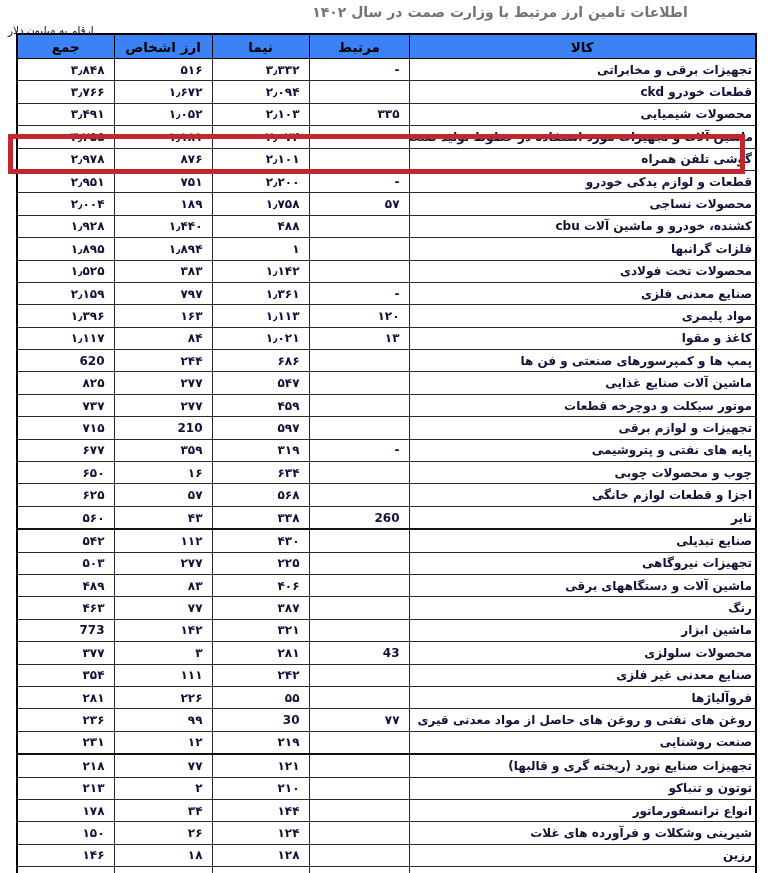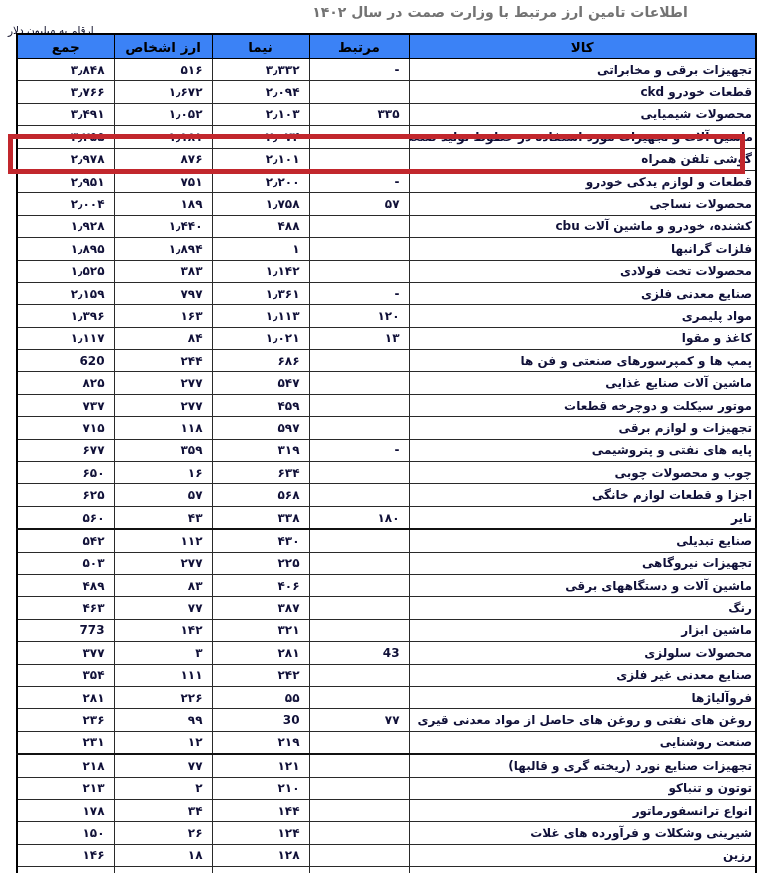--- a/index.html
+++ b/index.html
@@ -183,21 +183,21 @@
           <td class="td-kala">موتور سیکلت و دوچرخه قطعات</td>
           <td class="td-num"></td>
           <td class="td-num">۴۵۹</td>
           <td class="td-num">۲۷۷</td>
           <td class="td-num">۷۳۷</td>
         </tr>
         <tr>
           <td class="td-kala">تجهیزات و لوازم برقی</td>
           <td class="td-num"></td>
           <td class="td-num">۵۹۷</td>
-          <td class="td-num">۱۱۸</td>
+          <td class="td-num">210</td>
           <td class="td-num">۷۱۵</td>
         </tr>
         <tr>
           <td class="td-kala">پایه های نفتی و پتروشیمی</td>
           <td class="td-num">-</td>
           <td class="td-num">۳۱۹</td>
           <td class="td-num">۳۵۹</td>
           <td class="td-num">۶۷۷</td>
         </tr>
         <tr>
@@ -209,21 +209,21 @@
         </tr>
         <tr>
           <td class="td-kala">اجزا و قطعات لوازم خانگی</td>
           <td class="td-num"></td>
           <td class="td-num">۵۶۸</td>
           <td class="td-num">۵۷</td>
           <td class="td-num">۶۲۵</td>
         </tr>
         <tr class="thick">
           <td class="td-kala">تایر</td>
-          <td class="td-num">۱۸۰</td>
+          <td class="td-num">260</td>
           <td class="td-num">۳۳۸</td>
           <td class="td-num">۴۳</td>
           <td class="td-num">۵۶۰</td>
         </tr>
         <tr>
           <td class="td-kala">صنایع تبدیلی</td>
           <td class="td-num"></td>
           <td class="td-num">۴۳۰</td>
           <td class="td-num">۱۱۲</td>
           <td class="td-num">۵۴۲</td>

